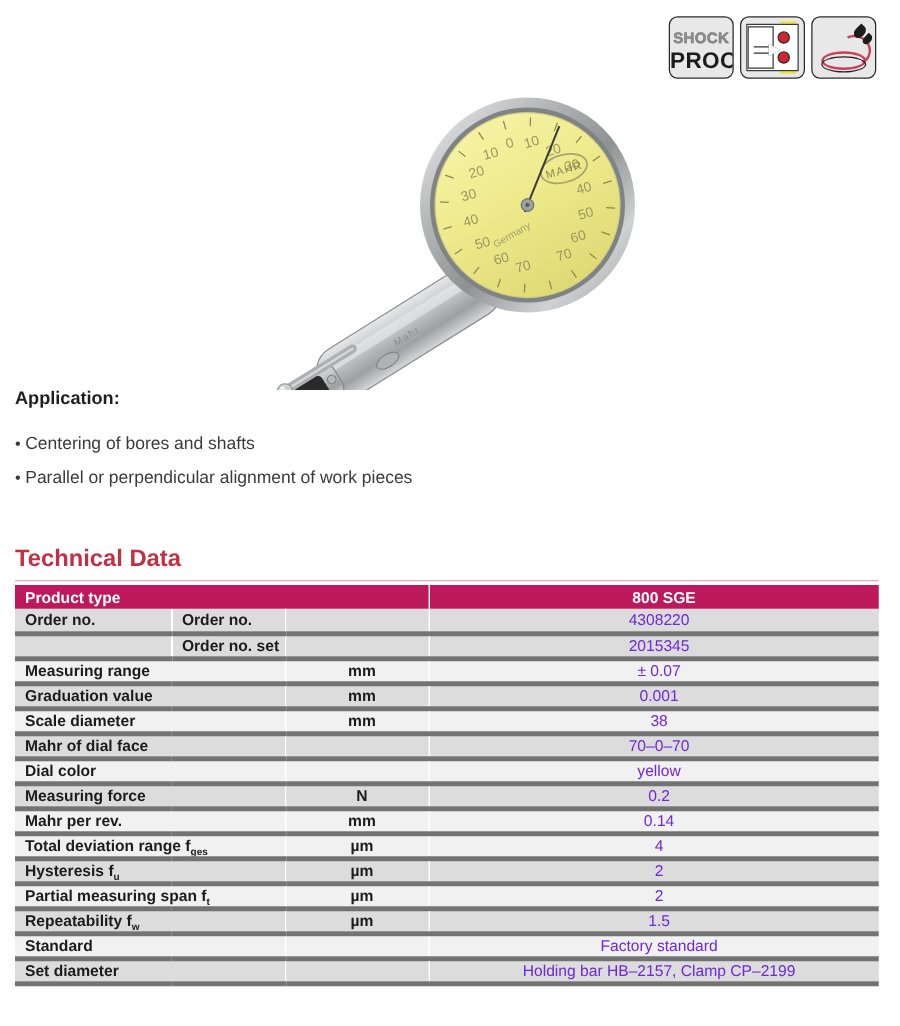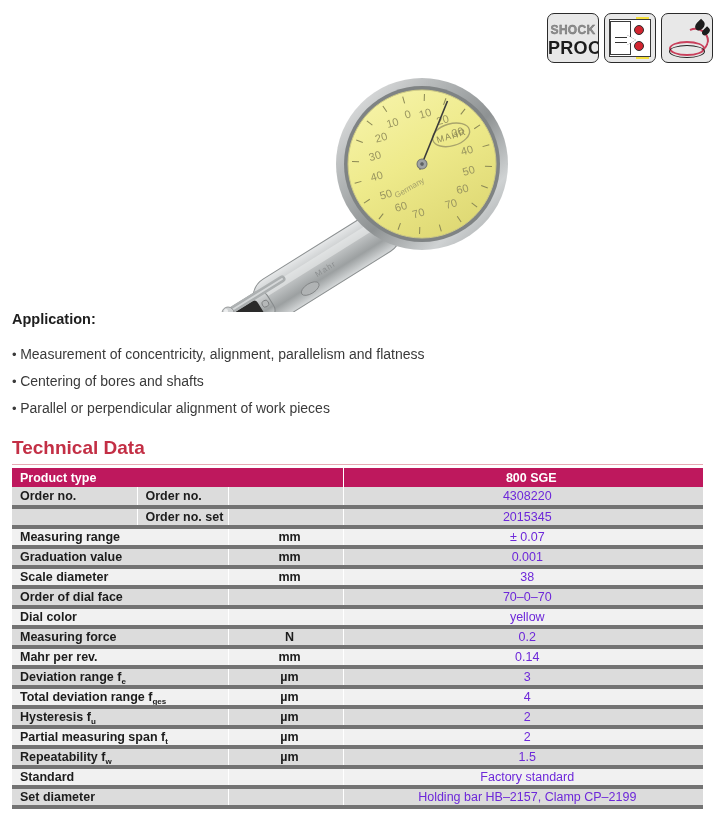--- a/index.html
+++ b/index.html
@@ -14,21 +14,21 @@
     position: relative;
     font-family: "Liberation Sans", sans-serif;
     color: #3b3b3b;
     overflow: hidden;
   }
 
   
   .icon-strip {
     position: absolute;
     top: 13px;
-    right: 7px;
+    right: 19px;
     display: flex;
     gap: 5px;
     margin-left: 12px;
   }
   .feat-icon {
     width: 52px;
     height: 50px;
     border-radius: 7px;
     background: #e8e8e8;
     border: 1.5px solid #2b2b2b;
@@ -409,23 +409,20 @@
         <circle cx="0" cy="0" r="1.8" fill="#5d6061"></circle>
       </g>
     </g>
   </svg>
 </div>
 
 <div class="application-title">Application:</div>
 
 <div class="bullets">
   <div class="bullet">
-    <span class="dot">•&nbsp;</span><span>Measurement of concentricity, alignment, parallelism and flatness</span>
-  </div>
-  <div class="bullet">
     <span class="dot">•&nbsp;</span><span>Centering of bores and shafts</span>
   </div>
   <div class="bullet">
     <span class="dot">•&nbsp;</span><span>Parallel or perpendicular alignment of work pieces</span>
   </div>
 </div>
 
 <div class="tech-title">Technical Data</div>
 <div class="tech-rule"></div>
 
@@ -465,45 +462,40 @@
       <td class="lbl" colspan="2">Graduation value</td>
       <td class="unit">mm</td>
       <td class="val">0.001</td>
     </tr>
     <tr class="odd">
       <td class="lbl" colspan="2">Scale diameter</td>
       <td class="unit">mm</td>
       <td class="val">38</td>
     </tr>
     <tr class="even">
-      <td class="lbl" colspan="2">Order of dial face</td>
+      <td class="lbl" colspan="2">Mahr of dial face</td>
       <td class="unit"></td>
       <td class="val">70–0–70</td>
     </tr>
     <tr class="odd">
       <td class="lbl" colspan="2">Dial color</td>
       <td class="unit"></td>
       <td class="val">yellow</td>
     </tr>
     <tr class="even">
       <td class="lbl" colspan="2">Measuring force</td>
       <td class="unit">N</td>
       <td class="val">0.2</td>
     </tr>
     <tr class="odd">
       <td class="lbl" colspan="2">Mahr per rev.</td>
       <td class="unit">mm</td>
       <td class="val">0.14</td>
     </tr>
 
-    <tr class="even">
-      <td class="lbl" colspan="2"><span>Deviation range f</span><sub>e</sub></td>
-      <td class="unit">µm</td>
-      <td class="val">3</td>
-    </tr>
     <tr class="odd">
       <td class="lbl" colspan="2"><span>Total deviation range f</span><sub>ges</sub></td>
       <td class="unit">µm</td>
       <td class="val">4</td>
     </tr>
     <tr class="even">
       <td class="lbl" colspan="2"><span>Hysteresis f</span><sub>u</sub></td>
       <td class="unit">µm</td>
       <td class="val">2</td>
     </tr>

